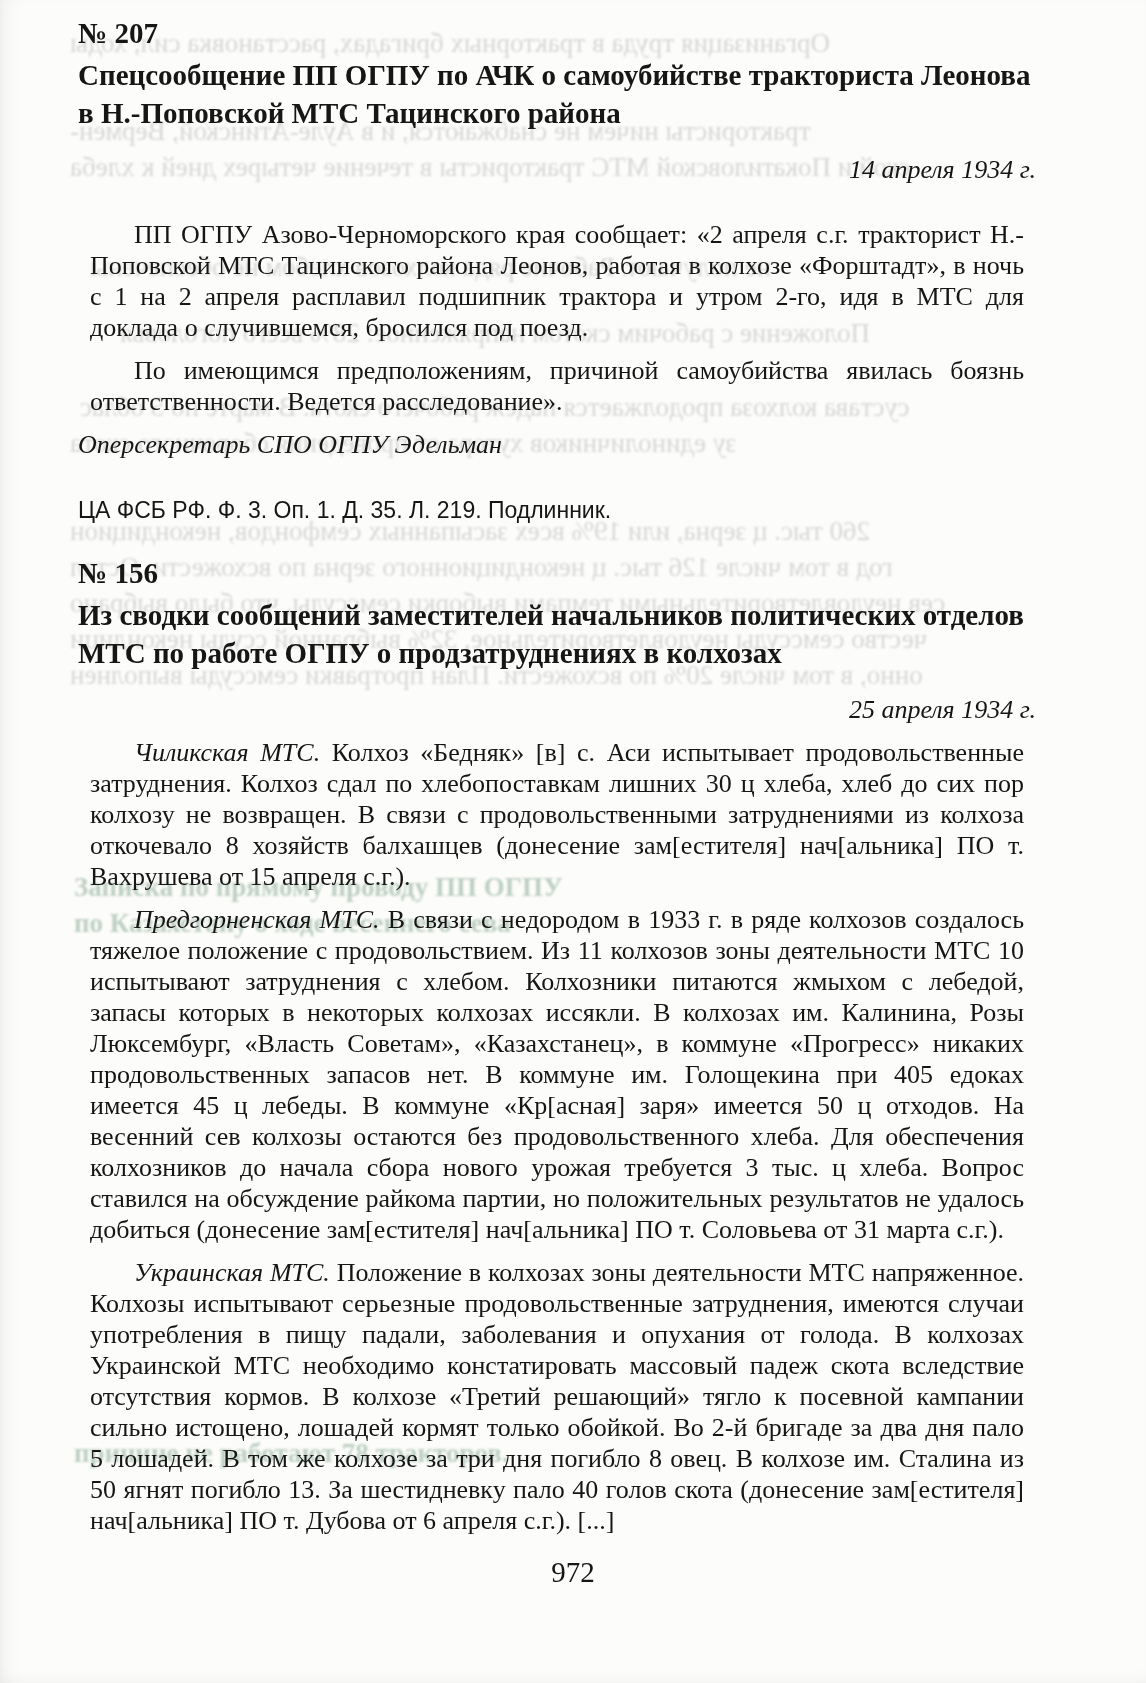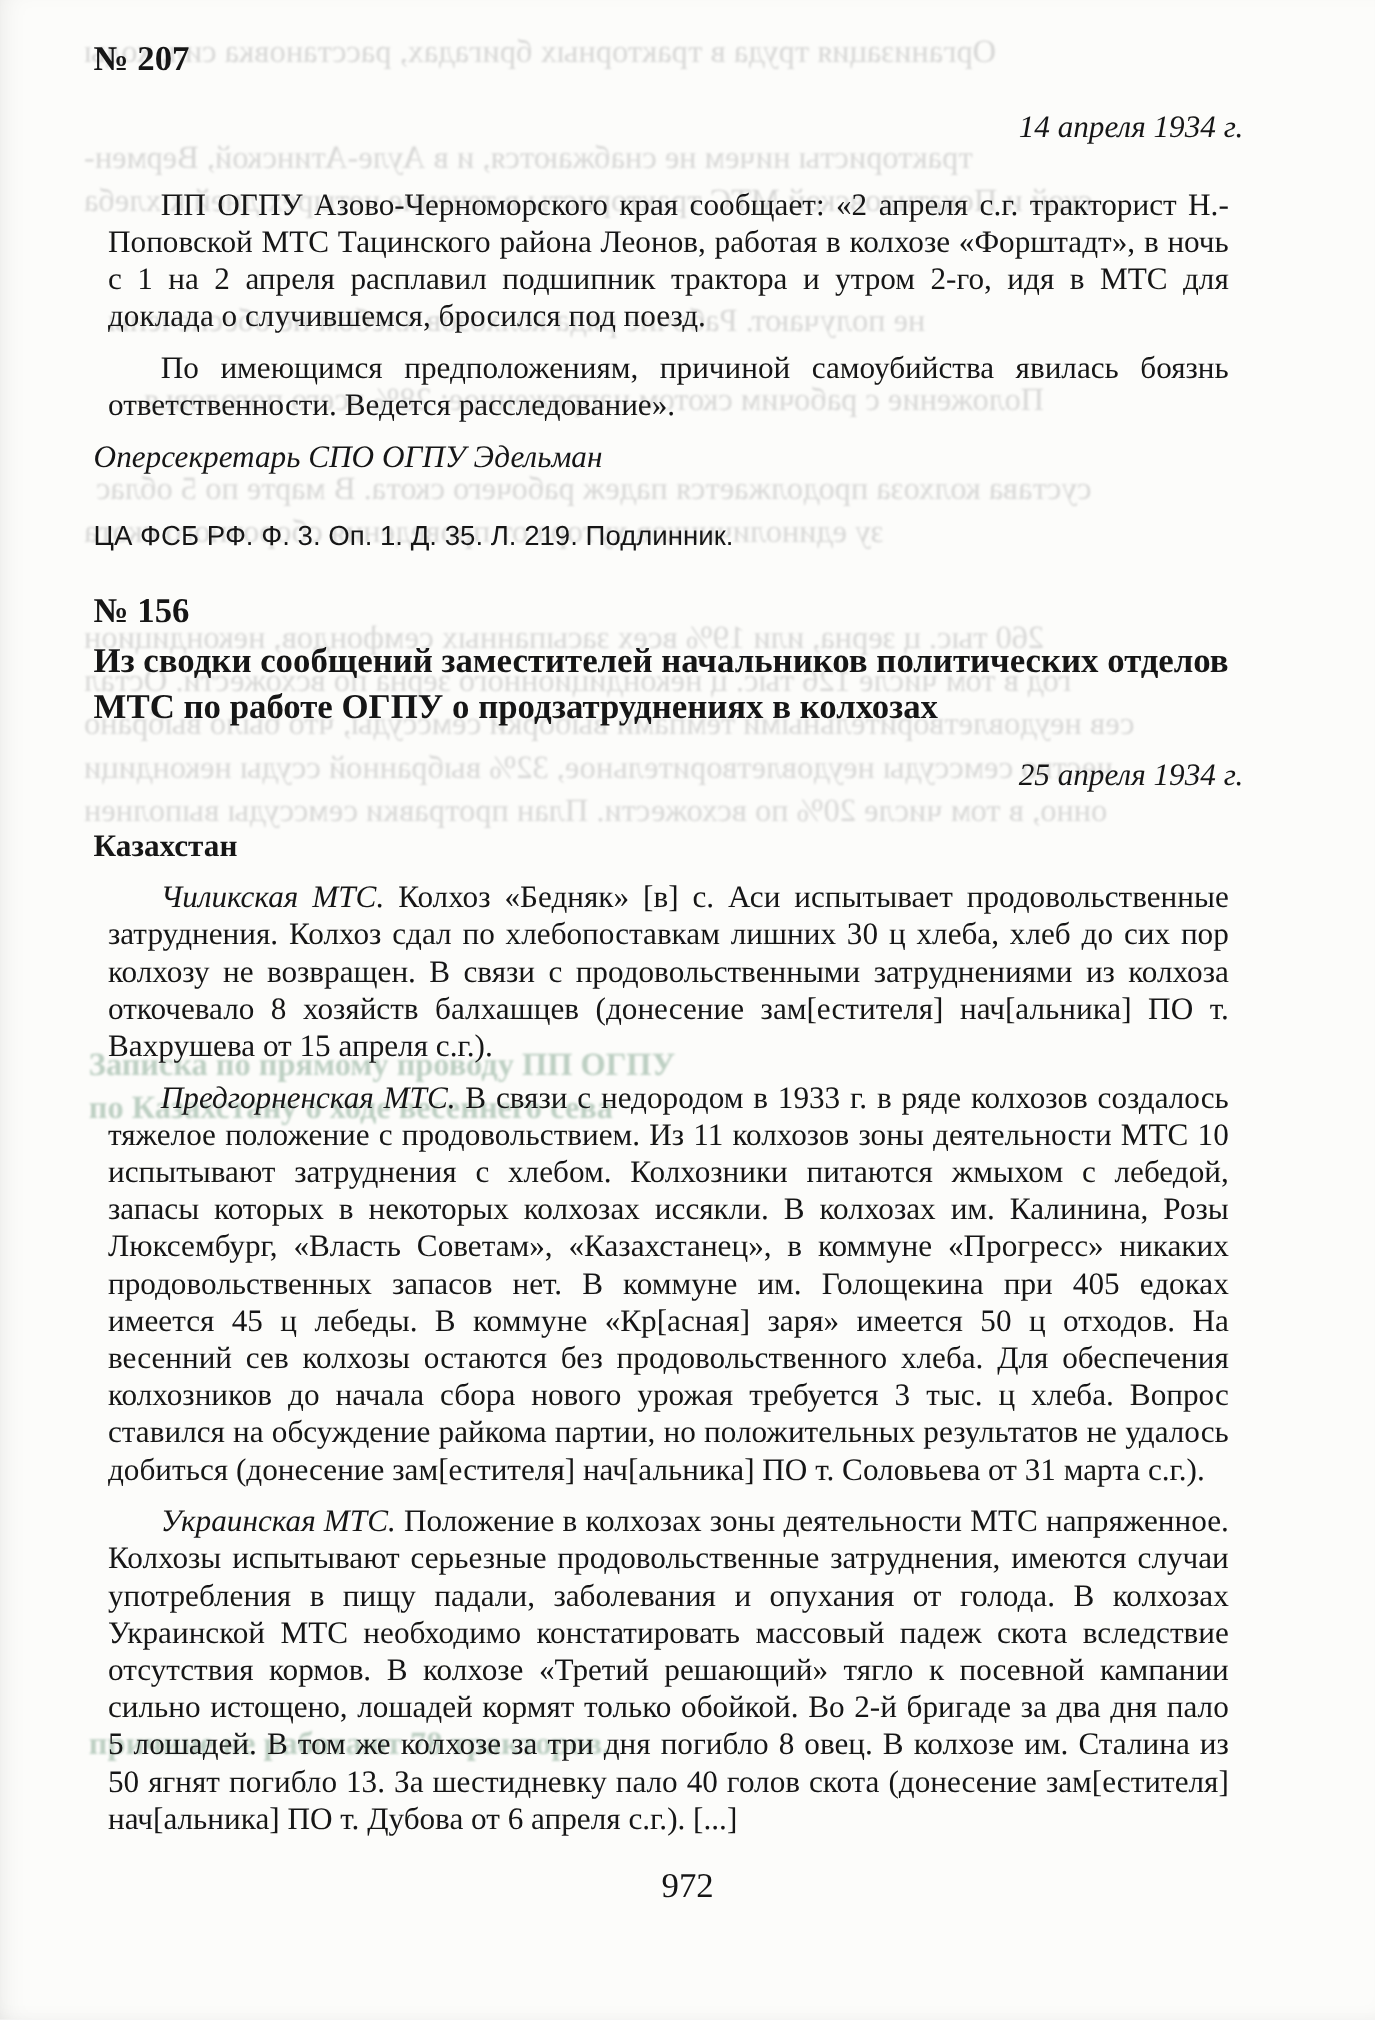--- a/index.html
+++ b/index.html
@@ -21,21 +21,21 @@
   .ghost{
     position:absolute;white-space:nowrap;
     font-family:"Liberation Serif","DejaVu Serif",serif;
     font-size:27px;
   }
   .ghost.gray{color:#8f8f8f;opacity:.34;filter:blur(1.1px);transform:scaleX(-1);}
   .ghost.green{color:#7fa38c;opacity:.5;filter:blur(1px);font-weight:bold;}
   
   .content{
     position:absolute;z-index:2;
-    left:78px;top:30px;width:958px;
+    left:78px;top:14px;width:958px;
     font-size:26px;line-height:31px;
   }
   .doc-number{font-weight:bold;font-size:29px;line-height:38px;}
   .doc-title{font-weight:bold;font-size:29px;line-height:38px;margin-top:4px;text-align:left;}
   .doc-date{font-style:italic;text-align:right;margin-top:22px;}
   .body-block{margin-top:34px;}
   .para{text-align:justify;text-indent:44px;margin:12px;}
   .signature{font-style:italic;text-align:left;margin-top:9px;}
   .archive{
     font-family:"Liberation Sans","DejaVu Sans",sans-serif;
@@ -70,34 +70,34 @@
       <div class="ghost gray" style="top: 660px; left: 70px;">онно, в том числе 20% по всхожести. План протравки семссуды выполнен</div>
       <div class="ghost green" style="top: 872px; left: 74px;">Записка по прямому проводу ПП ОГПУ</div>
       <div class="ghost green" style="top: 908px; left: 74px;">по Казахстану о ходе весеннего сева</div>
       <div class="ghost green" style="top: 1438px; left: 74px;">причине не работают 78 тракторов.</div>
     </div>
 
   <div class="content">
 
     <section>
       <div class="doc-number">№ 207</div>
+      <div class="doc-title">Спецсообщение ПП ОГПУ по АЧК о самоубийстве тракториста Леонова в Н.-Поповской МТС Тацинского района</div>
       <div class="doc-date">14 апреля 1934 г.</div>
       <div class="body-block">
         <p class="para">ПП ОГПУ Азово-Черноморского края сообщает: «2 апреля с.г. тракторист Н.-Поповской МТС Тацинского района Леонов, работая в колхозе «Форштадт», в ночь с 1 на 2 апреля расплавил подшипник трактора и утром 2-го, идя в МТС для доклада о случившемся, бросился под поезд.</p>
         <p class="para">По имеющимся предположениям, причиной самоубийства явилась боязнь ответственности. Ведется расследование».</p>
       </div>
       <div class="signature">Оперсекретарь СПО ОГПУ Эдельман</div>
       <div class="archive">ЦА ФСБ РФ. Ф. 3. Оп. 1. Д. 35. Л. 219. Подлинник.</div>
     </section>
 
     <section class="doc2">
       <div class="doc-number">№ 156</div>
       <div class="doc-title">Из сводки сообщений заместителей начальников политических отделов МТС по работе ОГПУ о продзатруднениях в колхозах</div>
       <div class="doc-date">25 апреля 1934 г.</div>
-      <div class="region">Казахстан</div>
       <div class="entries">
         <p class="para"><span class="lead">Чиликская МТС.</span><span> Колхоз «Бедняк» [в] с. Аси испытывает продовольственные затруднения. Колхоз сдал по хлебопоставкам лишних 30 ц хлеба, хлеб до сих пор колхозу не возвращен. В связи с продовольственными затруднениями из колхоза откочевало 8 хозяйств балхашцев (донесение зам[естителя] нач[альника] ПО т. Вахрушева от 15 апреля с.г.).</span></p>
         <p class="para"><span class="lead">Предгорненская МТС.</span><span> В связи с недородом в 1933 г. в ряде колхозов создалось тяжелое положение с продовольствием. Из 11 колхозов зоны деятельности МТС 10 испытывают затруднения с хлебом. Колхозники питаются жмыхом с лебедой, запасы которых в некоторых колхозах иссякли. В колхозах им. Калинина, Розы Люксембург, «Власть Советам», «Казахстанец», в коммуне «Прогресс» никаких продовольственных запасов нет. В коммуне им. Голощекина при 405 едоках имеется 45 ц лебеды. В коммуне «Кр[асная] заря» имеется 50 ц отходов. На весенний сев колхозы остаются без продовольственного хлеба. Для обеспечения колхозников до начала сбора нового урожая требуется 3 тыс. ц хлеба. Вопрос ставился на обсуждение райкома партии, но положительных результатов не удалось добиться (донесение зам[естителя] нач[альника] ПО т. Соловьева от 31 марта с.г.).</span></p>
         <p class="para"><span class="lead">Украинская МТС.</span><span> Положение в колхозах зоны деятельности МТС напряженное. Колхозы испытывают серьезные продовольственные затруднения, имеются случаи употребления в пищу падали, заболевания и опухания от голода. В колхозах Украинской МТС необходимо констатировать массовый падеж скота вследствие отсутствия кормов. В колхозе «Третий решающий» тягло к посевной кампании сильно истощено, лошадей кормят только обойкой. Во 2-й бригаде за два дня пало 5 лошадей. В том же колхозе за три дня погибло 8 овец. В колхозе им. Сталина из 50 ягнят погибло 13. За шестидневку пало 40 голов скота (донесение зам[естителя] нач[альника] ПО т. Дубова от 6 апреля с.г.). [...]</span></p>
       </div>
     </section>
 
   </div>
 
   <div class="page-number">972</div>

